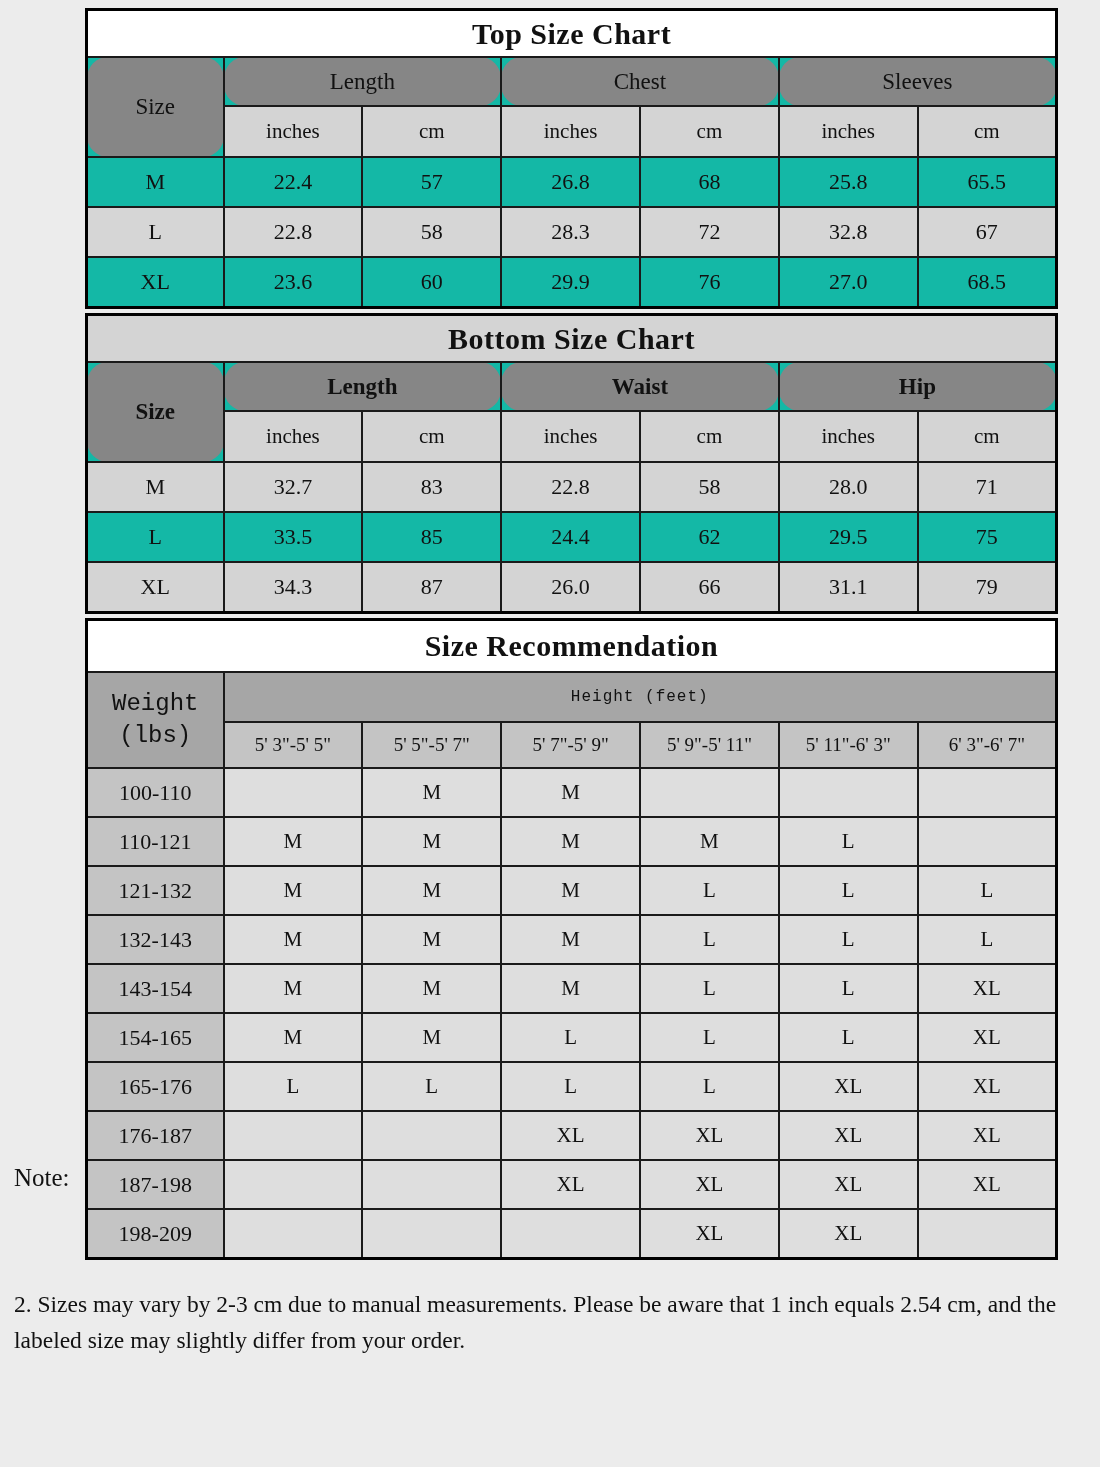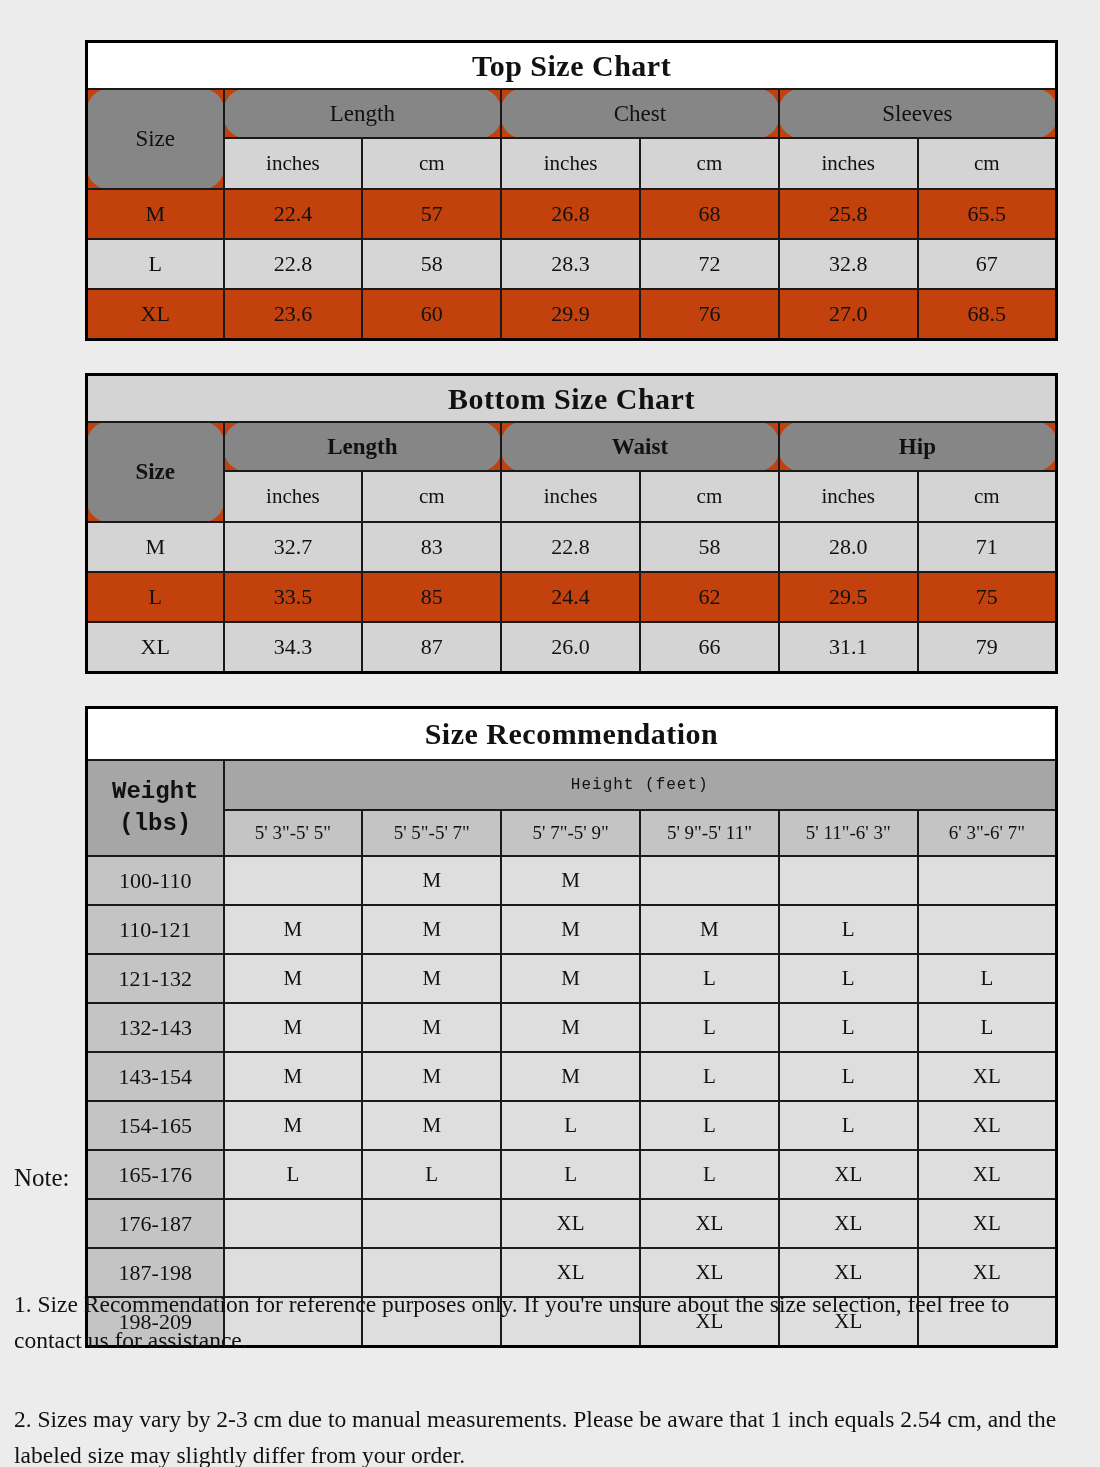--- a/index.html
+++ b/index.html
@@ -17,24 +17,23 @@
   .charts-stack {
     position: absolute;
     left: 85px;
     top: 8px;
     width: 973px;
   }
   table.size-table {
     width: 100%;
     border-collapse: collapse;
     table-layout: fixed;
-    background: #c2410c;
+    background: #14b8a6;
     border: 3px solid #000;
     margin-bottom: 4px;
-    margin-top: 32px;
   }
   table.size-table td, table.size-table th {
     border: 2px solid #1a1a1a;
     text-align: center;
     vertical-align: middle;
     padding: 0;
     overflow: hidden;
     white-space: nowrap;
   }
   col.c-size { width: 137px; }
@@ -76,21 +75,21 @@
   #topChart tbody tr:nth-of-type(2) td { background: #d6d6d6; }
   #bottomChart tbody tr:nth-of-type(1) td,
   #bottomChart tbody tr:nth-of-type(3) td { background: #d4d4d4; }
 
   
   #recChart .title-row td { height: 50px; }
   .w-hdr {
     background: #a6a6a6 !important;
     font-family: "Liberation Mono", monospace;
     font-size: 24px;
-    font-weight: 700;
+    font-weight: 400;
     line-height: 1.35;
   }
   .h-hdr {
     background: #a6a6a6;
     font-family: "Liberation Mono", monospace;
     font-size: 16px;
     font-weight: 400;
     height: 48px;
     letter-spacing: 1px;
   }
@@ -389,15 +388,14 @@
           <td>XL</td>
           <td></td>
         </tr>
       </tbody>
   </table>
 </div>
 
 <div class="note-label">Note:</div>
 
 <div class="notes">
-  <p>1. Size Recommendation for reference purposes only. If you're unsure about the size selection, feel free to contact us for assistance.</p>
   <p>2. Sizes may vary by 2-3 cm due to manual measurements. Please be aware that 1 inch equals 2.54 cm, and the labeled size may slightly differ from your order.</p>
 </div>
 
 </body></html>

